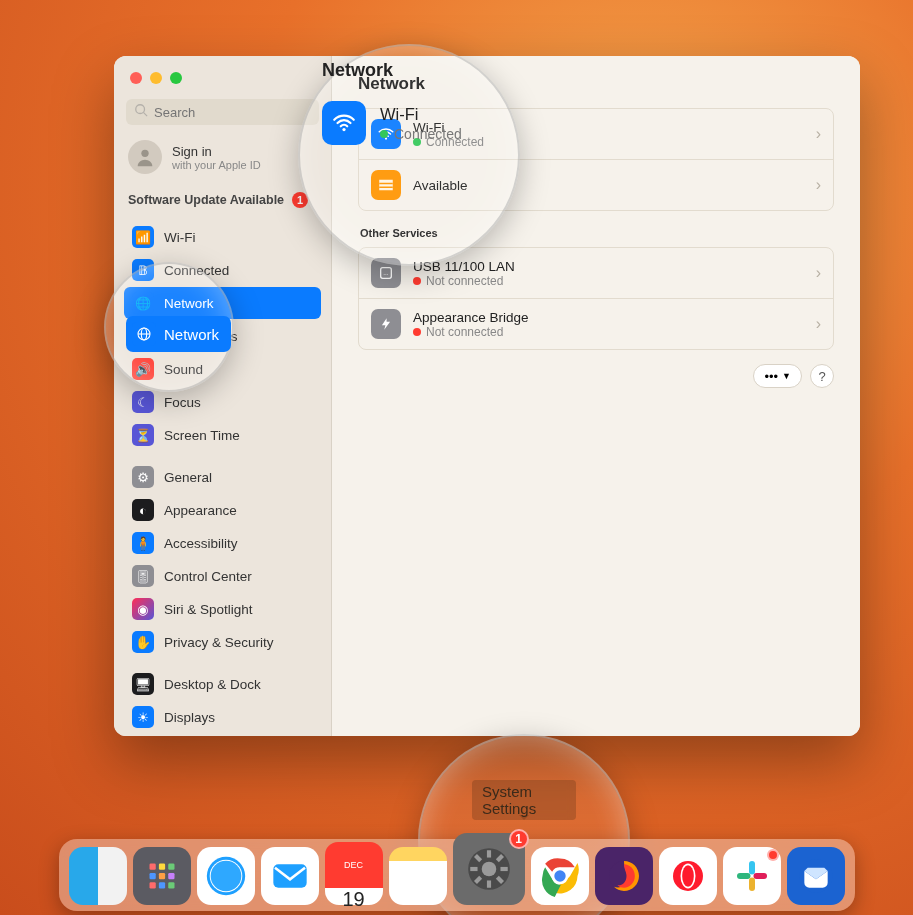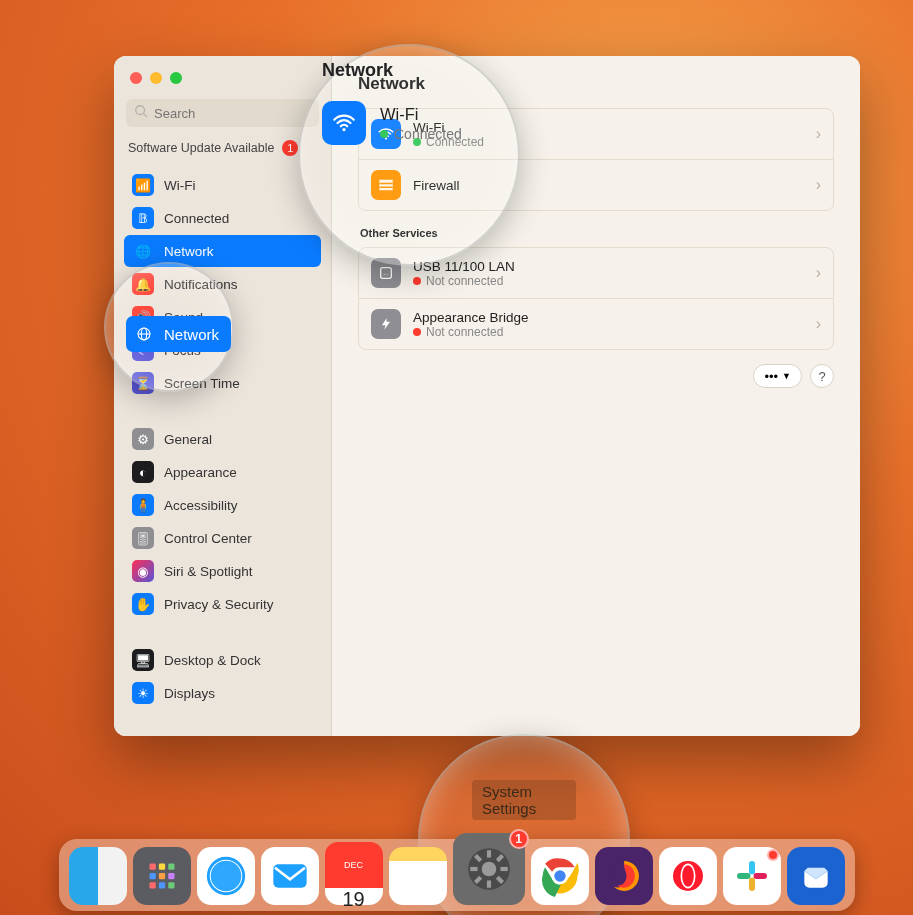--- a/index.html
+++ b/index.html
@@ -10,21 +10,21 @@
 .dot { width: 12px; height: 12px; border-radius: 50%; }
 .dot.red { background: #ff5f57; } .dot.yellow { background: #febc2e; } .dot.green { background: #28c840; }
 .search-box { margin: 5px 12px; display: flex; align-items: center; background: #e1dacd; border-radius: 6px; padding: 4px 8px; height: 28px; }
 .search-box svg { width: 14px; height: 14px; opacity: 0.5; }
 .search-box input { border: 0; background: transparent; outline: 0; font-size: 13px; color: #666; margin-left: 6px; width: 100%; }
 .signin { display: flex; align-items: center; padding: 10px 14px; gap: 10px; }
 .signin .avatar { width: 34px; height: 34px; border-radius: 50%; background: #d2cabf; display: flex; align-items: center; justify-content: center; }
 .signin .avatar svg { width: 22px; height: 22px; fill: #9a948a; }
 .signin .t1 { font-size: 13px; color: #333; }
 .signin .t2 { font-size: 11px; color: #888; }
-.update-row { padding: 8px 14px; font-size: 12.5px; color: #444; display: flex; align-items: center; gap: 8px; }
+.update-row { padding: 8px 14px; font-size: 12.5px; color: #444; display: flex; align-items: center; gap: 8px; font-weight: bold; }
 .badge { background: #ff3b30; color: #fff; border-radius: 50%; width: 16px; height: 16px; font-size: 11px; display: inline-flex; align-items: center; justify-content: center; }
 .nav { padding: 4px 10px; }
 .nav-item { display: flex; align-items: center; gap: 10px; padding: 5px 8px; border-radius: 6px; font-size: 13.5px; color: #333; margin: 1px 0; cursor: default; }
 .nav-item.active { background: #0a7bff; color: #fff; }
 .nav-item .iconbox { width: 22px; height: 22px; border-radius: 5px; display: flex; align-items: center; justify-content: center; font-size: 13px; color: #fff; }
 .nav-sep { height: 14px; }
 .ic-wifi { background:#0a7bff; } .ic-bt { background:#0a7bff; } .ic-net { background:#0a7bff; } .ic-notif { background:#ff3b30; } .ic-sound { background:#ff3b30; } .ic-focus { background:#5856d6; } .ic-screen { background:#5856d6; } .ic-general { background:#8e8e93; } .ic-appear { background:#1c1c1e; } .ic-access { background:#0a7bff; } .ic-cc { background:#8e8e93; } .ic-siri { background:linear-gradient(135deg,#ff2d55,#5856d6); } .ic-priv { background:#0a7bff; } .ic-desk { background:#1c1c1e; } .ic-disp { background:#0a7bff; } 
 
 .maincol { flex: 1; background: #f6f2eb; padding: 14px 26px; display:flex; flex-direction:column; }
 .page-title { font-size: 17px; font-weight: 700; color: #222; margin: 4px 0 14px; }
@@ -75,20 +75,32 @@
       <div class="dot yellow"></div>
       <div class="dot green"></div>
     </div>
     <div class="search-box">
       <span><svg viewBox="0 0 16 16">
             <circle cx="7" cy="7" r="5" stroke="#888" stroke-width="1.5" fill="none"></circle>
             <line x1="11" y1="11" x2="15" y2="15" stroke="#888" stroke-width="1.5"></line>
           </svg></span>
       <input placeholder="Search" style="">
     </div>
+    <div class="signin">
+      <div class="avatar">
+          <svg viewBox="0 0 24 24">
+            <circle cx="12" cy="8" r="4"></circle>
+            <path d="M4 22c0-4 4-7 8-7s8 3 8 7z"></path>
+          </svg>
+        </div>
+      <div>
+        <div class="t1">Sign in</div>
+        <div class="t2">with your Apple ID</div>
+      </div>
+    </div>
     <div class="update-row">
       <span>Software Update Available</span>
       <span class="badge">1</span>
     </div>
     <div class="nav" id="nav1">
         <div class="nav-item">
           <span class="iconbox ic-wifi">📶</span>
           <span>Wi-Fi</span>
         </div>
         <div class="nav-item">
@@ -177,21 +189,21 @@
         </div>
         <div class="crow">
           <div class="cicon ci-fw">
             <svg width="18" height="18" viewBox="0 0 24 24">
               <rect x="3" y="5" width="18" height="14" fill="#fff" opacity="0.9"></rect>
               <line x1="3" y1="10" x2="21" y2="10" stroke="#ff9500" stroke-width="2"></line>
               <line x1="3" y1="15" x2="21" y2="15" stroke="#ff9500" stroke-width="2"></line>
             </svg>
           </div>
           <div class="ctext">
-            <div class="l1">Firewall</div>
+            <div class="l1">Available</div>
           </div>
           <div class="chev">›</div>
         </div>
       </div>
     <div class="section-label">Other Services</div>
     <div class="card" id="card-other">
         <div class="crow">
           <div class="cicon ci-lan">
             <svg width="16" height="16" viewBox="0 0 24 24">
               <rect x="4" y="4" width="16" height="16" rx="3" fill="none" stroke="#fff" stroke-width="2"></rect>

